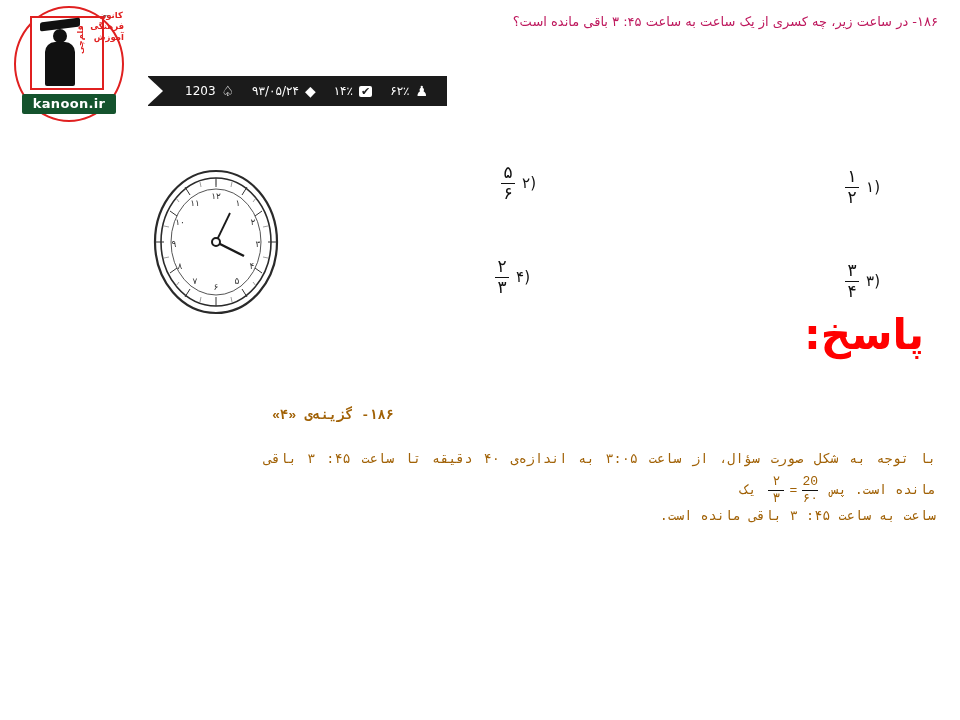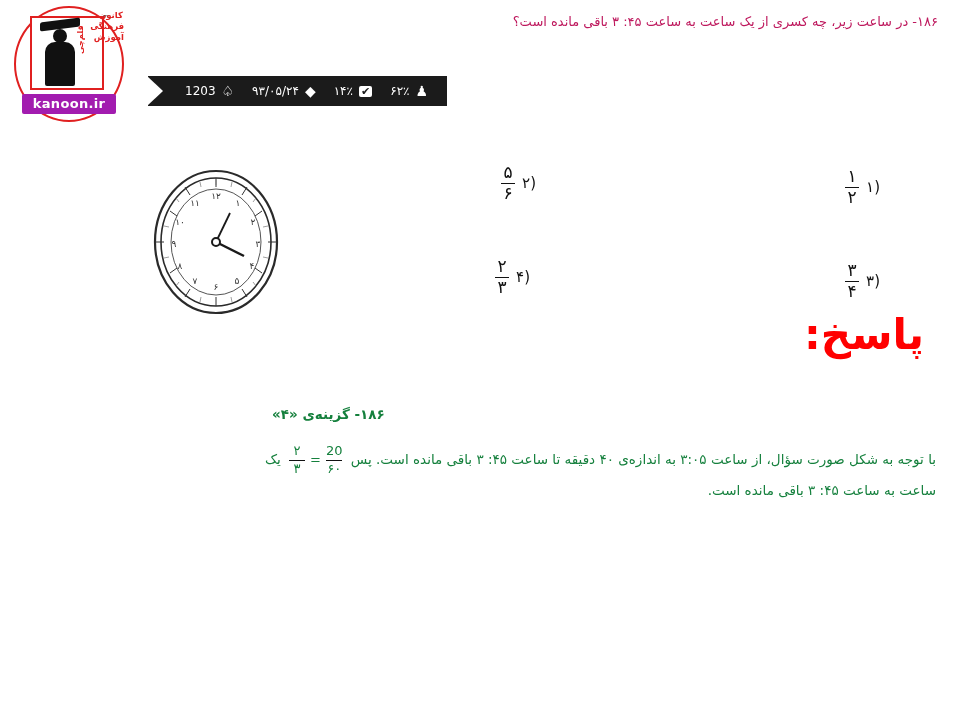--- a/index.html
+++ b/index.html
@@ -100,21 +100,21 @@
     position: absolute;
     left: 88px; top: 8px;
     font-size: 7px;
     color: #444;
   }
   #logo .site {
     position: absolute;
     left: 8px;
     bottom: 10px;
     width: 94px;
-    background: #a21caf;
+    background: #14532d;
     color: #fff;
     text-align: center;
     font-size: 13px;
     font-weight: bold;
     padding: 2px 0 3px;
     border-radius: 2px;
     letter-spacing: .3px;
   }
 
   
@@ -237,21 +237,22 @@
     text-align: center;
   }
 
   
   #solution {
     position: absolute;
     left: 264px;
     top: 406px;
     width: 672px;
     direction: rtl;
-    color: #15803d;
+    color: #a16207;
+    font-family: Liberation Mono, monospace;
   }
   #solution-title {
     font-size: 13.5px;
     font-weight: bold;
     text-align: left;
     padding-left: 8px;
   }
   #solution-body {
     margin-top: 22px;
     font-size: 13.5px;
@@ -277,21 +278,20 @@
     padding-top: 1px;
     margin-top: 1px;
     min-width: 16px;
     text-align: center;
   }
   .inline-frac-eq .frac2 .n {
     min-width: 16px;
     text-align: center;
   }
   #solution-line2 {
-    margin-top: 6px;
     font-size: 13.5px;
     text-align: right;
   }
 </style>
 </head>
 <body>
 
 <div id="logo">
   <div class="ring"></div>
   <div class="square"></div>

